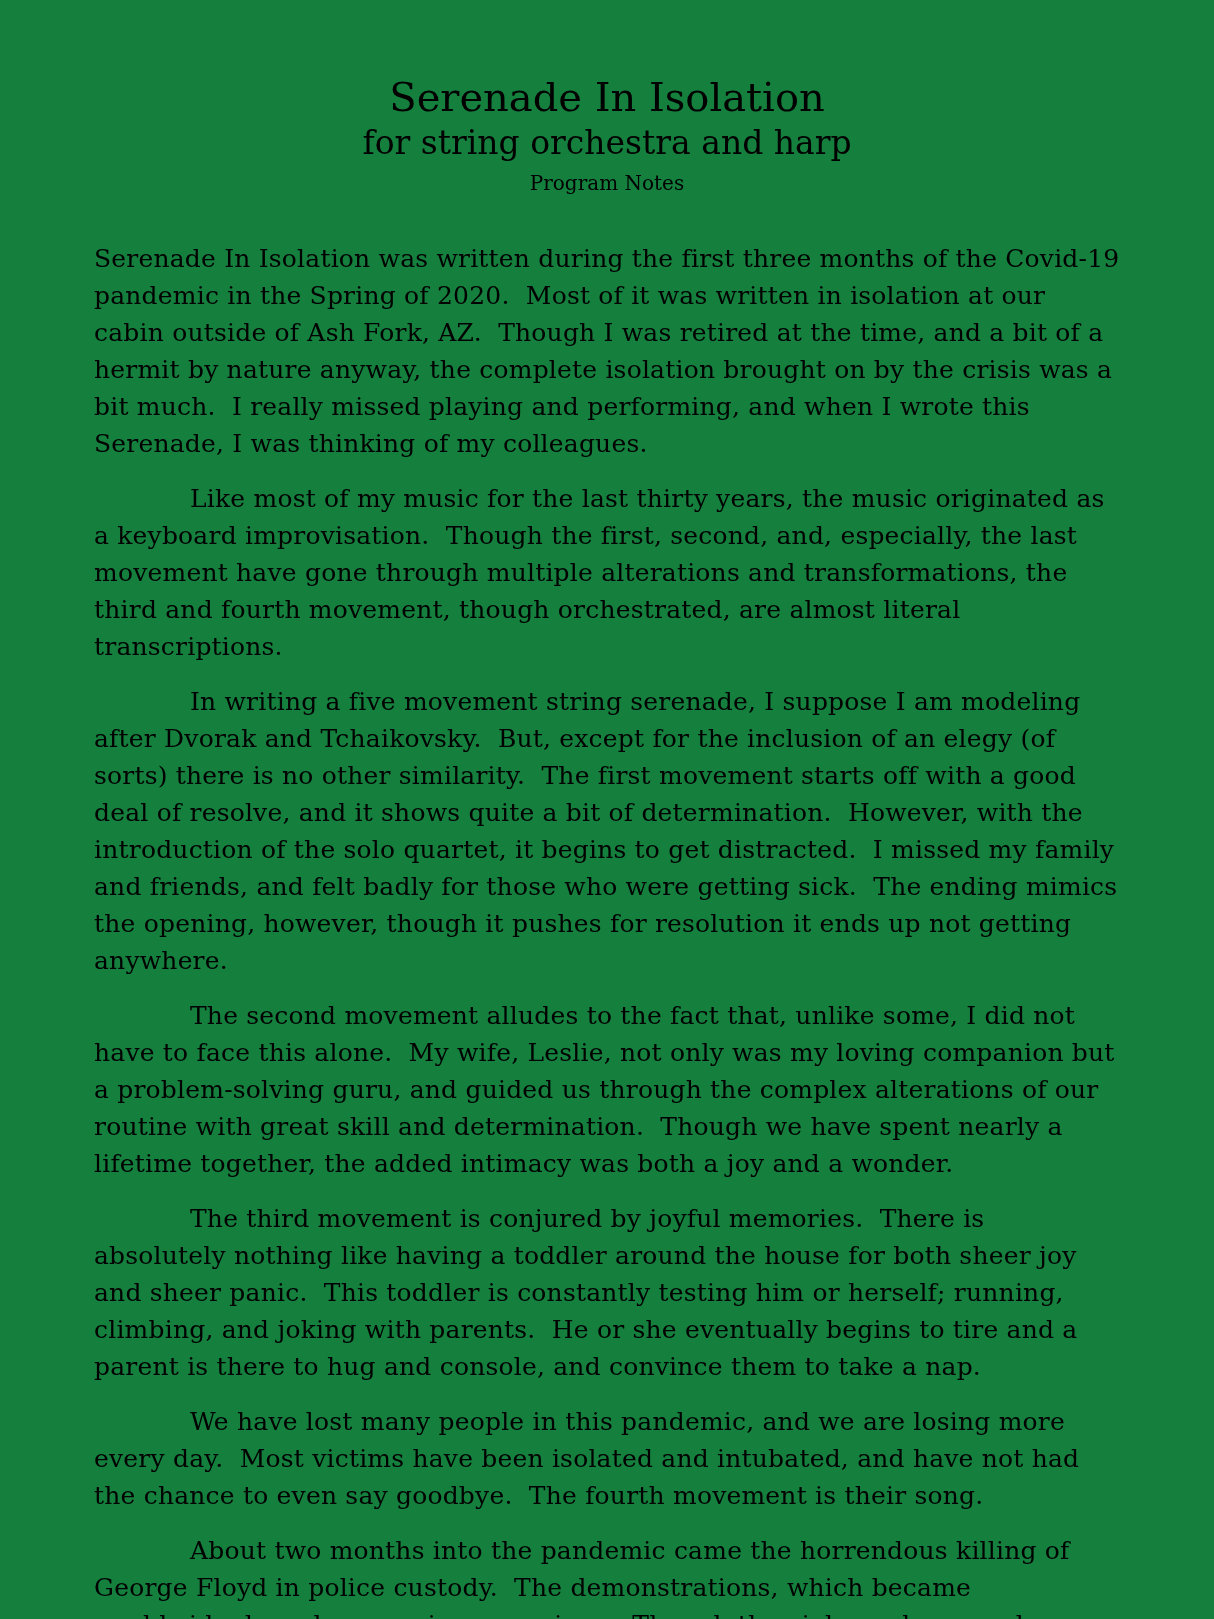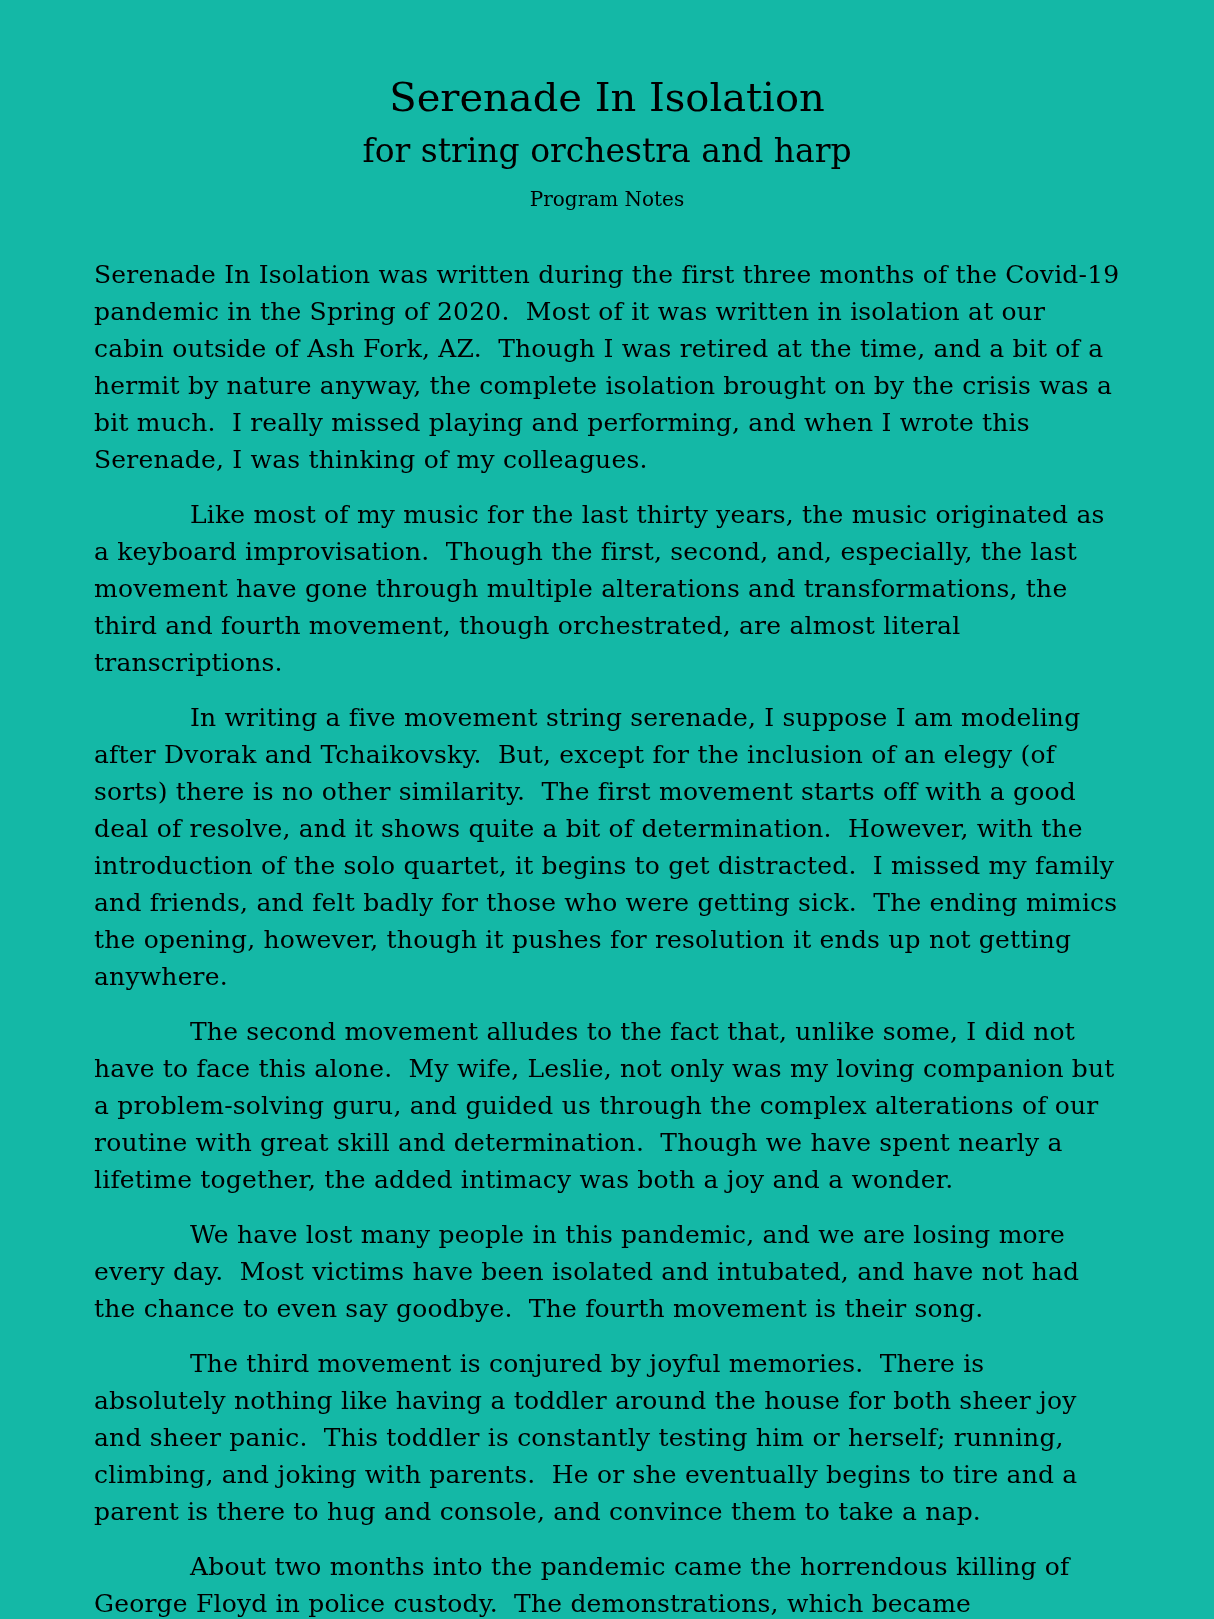--- a/index.html
+++ b/index.html
@@ -3,42 +3,42 @@
 <meta charset="utf-8">
 <style>
   html, body {
     margin: 0;
     padding: 0;
     background: #ffffff;
   }
   .page {
     width: 1214px;
     height: 1619px;
-    background: #14b8a6;
+    background: #15803d;
     color: #000000;
     font-family: "DejaVu Serif", "Liberation Serif", serif;
     box-sizing: border-box;
     padding: 72px 76px 0 76px;
     overflow: hidden;
   }
   .title-block {
     text-align: center;
     margin-bottom: 38px;
   }
   .doc-title {
     font-size: 40px;
     line-height: 50px;
     font-weight: normal;
     margin: 0;
   }
   .doc-subtitle {
     font-size: 33px;
     line-height: 42px;
     font-weight: normal;
-    margin: 8px;
+    margin: 0;
   }
   .doc-heading {
     font-size: 20px;
     line-height: 38px;
     font-weight: normal;
     margin: 0;
   }
   .body-text p {
     font-size: 25px;
     line-height: 37px;
@@ -60,18 +60,18 @@
     <h1 class="doc-title">Serenade In Isolation</h1>
     <h2 class="doc-subtitle">for string orchestra and harp</h2>
     <h3 class="doc-heading">Program Notes</h3>
   </div>
 
   <div class="body-text">
     <p class="no-indent">Serenade In Isolation was written during the first three months of the Covid-19 pandemic in the Spring of 2020.  Most of it was written in isolation at our cabin outside of Ash Fork, AZ.  Though I was retired at the time, and a bit of a hermit by nature anyway, the complete isolation brought on by the crisis was a bit much.  I really missed playing and performing, and when I wrote this Serenade, I was thinking of my colleagues.</p>
     <p>Like most of my music for the last thirty years, the music originated as a keyboard improvisation.  Though the first, second, and, especially, the last movement have gone through multiple alterations and transformations, the third and fourth movement, though orchestrated, are almost literal transcriptions.</p>
     <p>In writing a five movement string serenade, I suppose I am modeling after Dvorak and Tchaikovsky.  But, except for the inclusion of an elegy (of sorts) there is no other similarity.  The first movement starts off with a good deal of resolve, and it shows quite a bit of determination.  However, with the introduction of the solo quartet, it begins to get distracted.  I missed my family and friends, and felt badly for those who were getting sick.  The ending mimics the opening, however, though it pushes for resolution it ends up not getting anywhere.</p>
     <p>The second movement alludes to the fact that, unlike some, I did not have to face this alone.  My wife, Leslie, not only was my loving companion but a problem-solving guru, and guided us through the complex alterations of our routine with great skill and determination.  Though we have spent nearly a lifetime together, the added intimacy was both a joy and a wonder.</p>
+    <p>The third movement is conjured by joyful memories.  There is absolutely nothing like having a toddler around the house for both sheer joy and sheer panic.  This toddler is constantly testing him or herself; running, climbing, and joking with parents.  He or she eventually begins to tire and a parent is there to hug and console, and convince them to take a nap.</p>
     <p>We have lost many people in this pandemic, and we are losing more every day.  Most victims have been isolated and intubated, and have not had the chance to even say goodbye.  The fourth movement is their song.</p>
-    <p>The third movement is conjured by joyful memories.  There is absolutely nothing like having a toddler around the house for both sheer joy and sheer panic.  This toddler is constantly testing him or herself; running, climbing, and joking with parents.  He or she eventually begins to tire and a parent is there to hug and console, and convince them to take a nap.</p>
     <p>About two months into the pandemic came the horrendous killing of George Floyd in police custody.  The demonstrations, which became worldwide, have been raging ever since.  Though the violence has now been scaled back, the initial reactions from the police were exactly the kind of behavior that were being protested.  The fact that those protesting risked infection by just gathering, added to their impact.  The last movement is about the protesters.  It starts with a quote from Mendelssohn’s Midsummer Night's Dream and ends with an allusion to Respeghi’s Feste romane.  In between are also allusions to the first and fourth movement.  The ending features a long buildup leading to conflict at the end.  Lately, conflict at the demonstrations seems to have subsided, and there also seem to be the beginnings of some tangible results.  But the problems are real, and I hope the awakening leads to some enlightened solutions.</p>
   </div>
 
 </div>
 
 </body></html>

